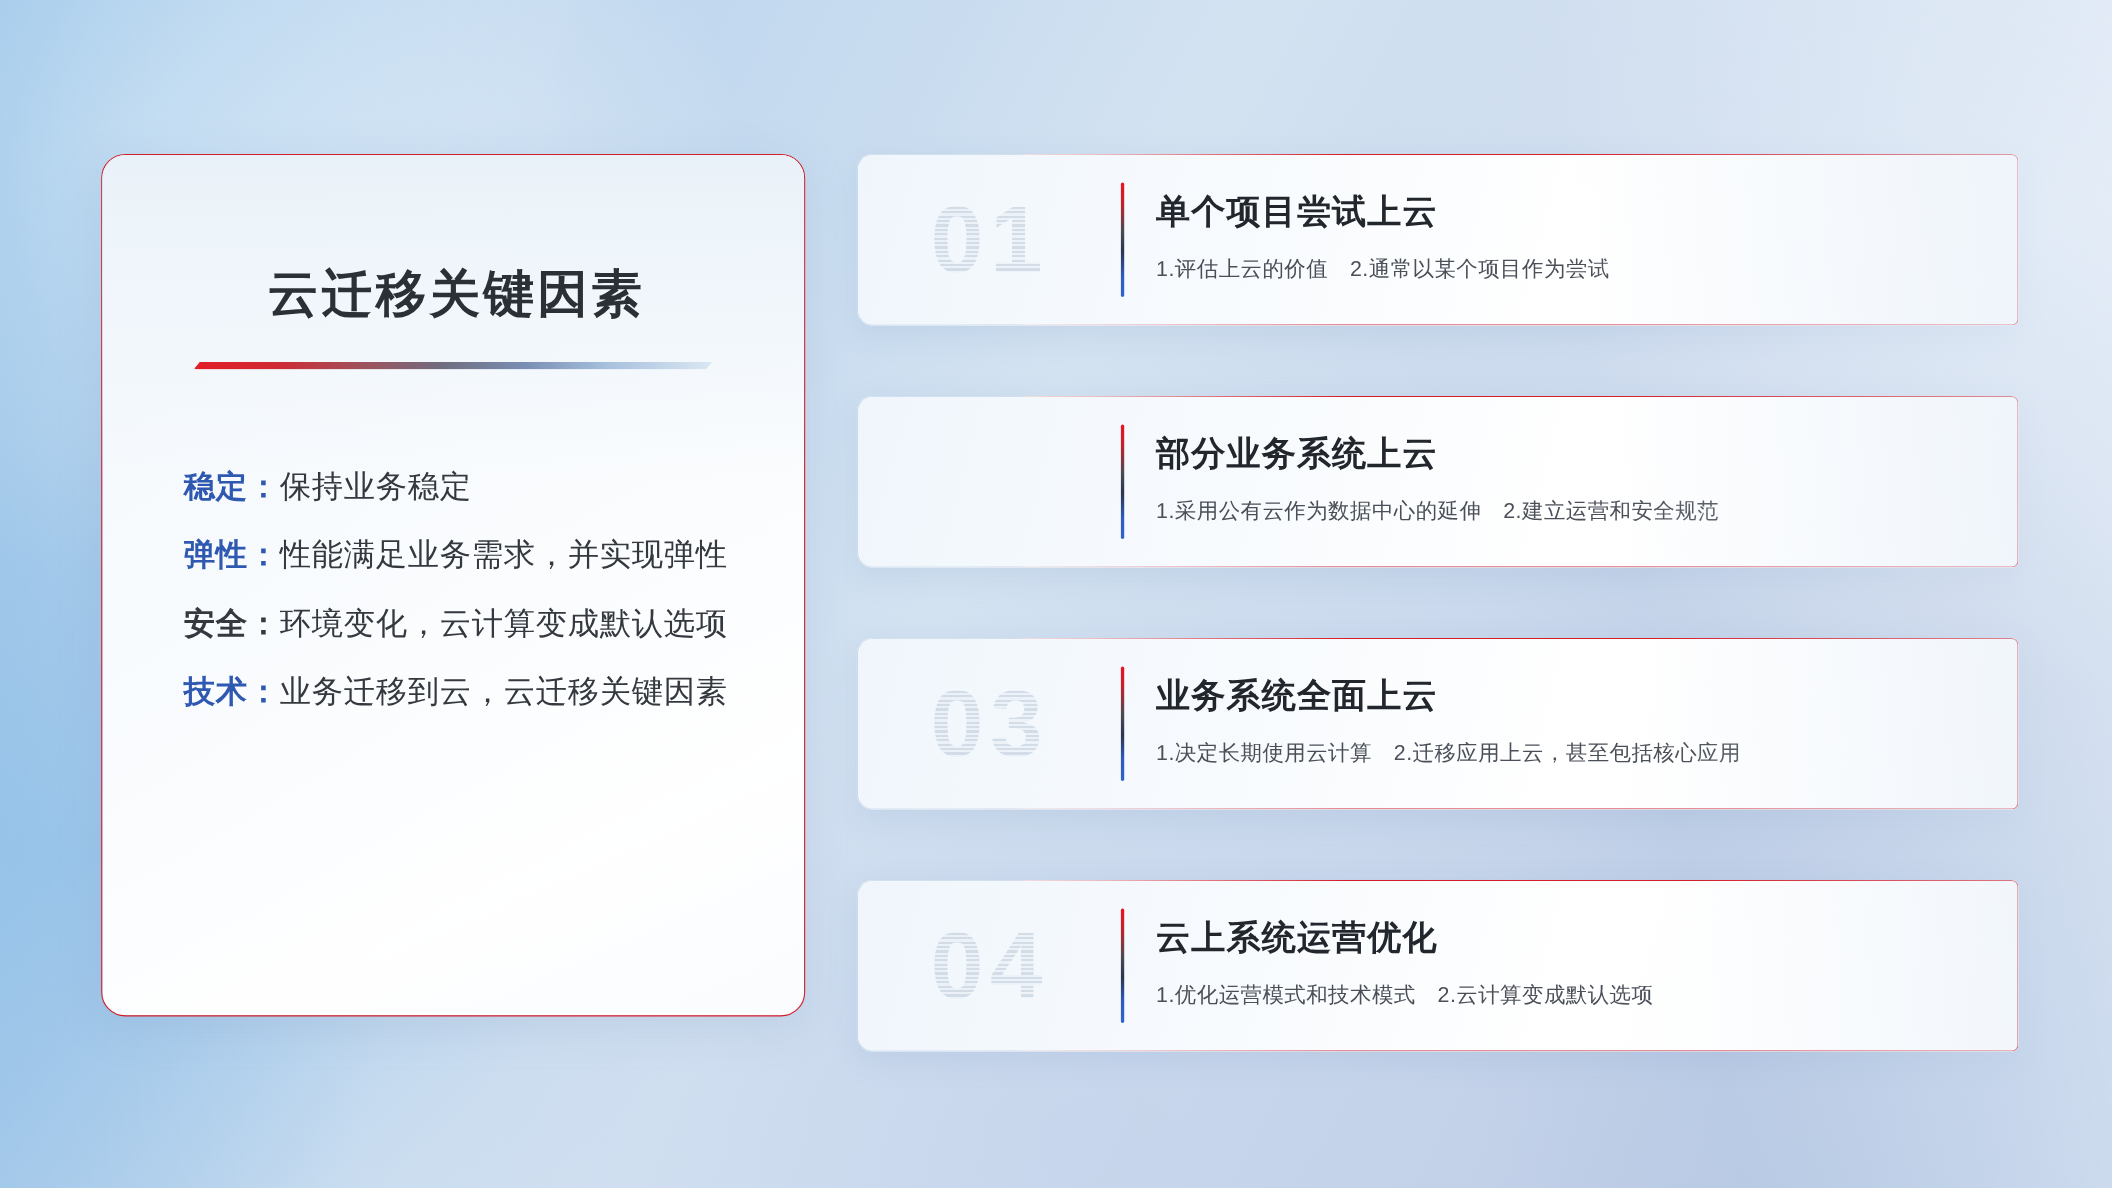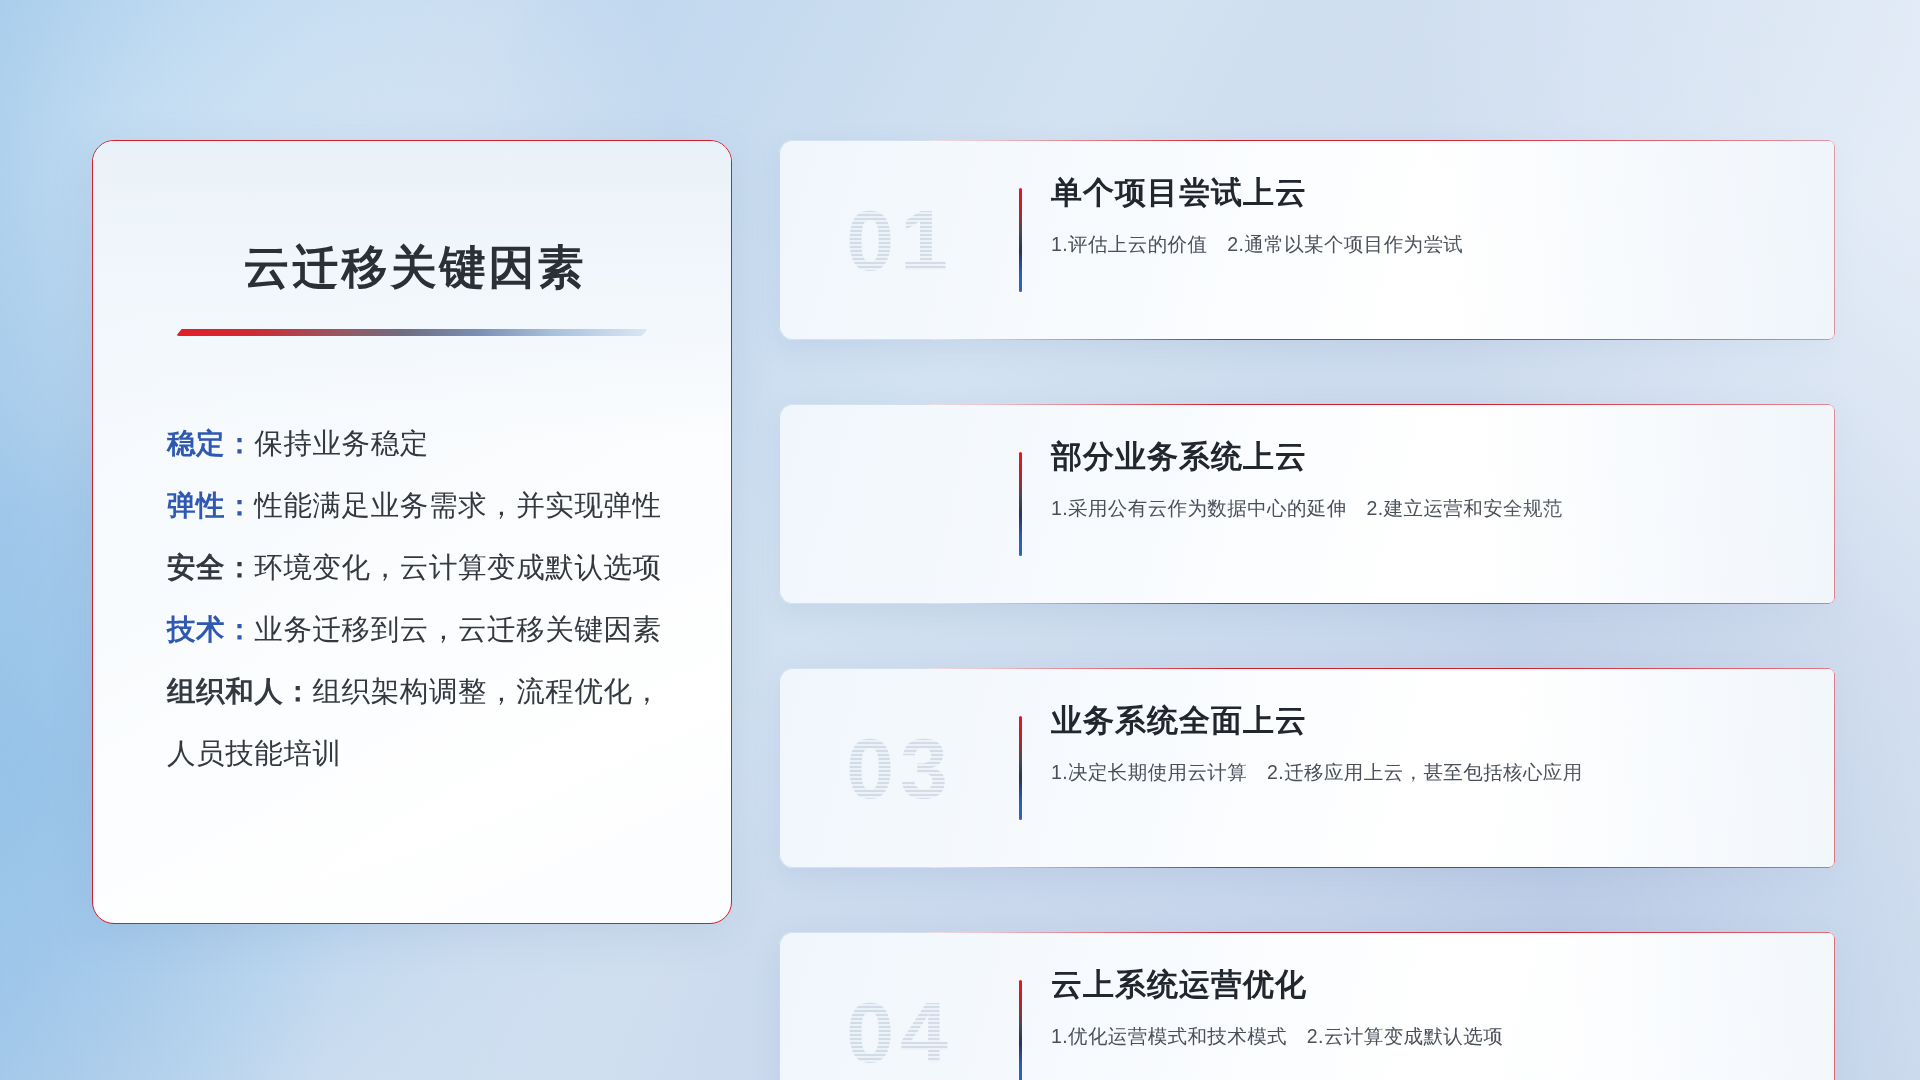--- a/index.html
+++ b/index.html
@@ -79,21 +79,21 @@
   .lp-key.plain{ color:#34383f; }
 
   
   .cards{
     position:absolute; left:779px; top:140px;
     width:1056px;
     display:flex; flex-direction:column; gap:64px;
   }
   .card{
     position:relative;
-    height:200px;
+    height:156px;
     border-radius:14px 6px 6px 14px;
     background:linear-gradient(105deg, rgba(241,247,252,.96) 0%, rgba(248,251,254,.97) 30%, #ffffff 62%, rgba(250,252,254,.98) 100%);
     box-shadow:0 8px 26px rgba(120,150,190,.16);
     overflow:hidden;
   }
   
   .card::before{
     content:"";
     position:absolute; inset:0;
     border:1.6px solid #d21d2a;
@@ -163,23 +163,20 @@
         </div>
 
         <div class="lp-item">
           <span class="lp-key plain">安全：</span><span class="lp-val">环境变化，云计算变成默认选项</span>
         </div>
 
         <div class="lp-item">
           <span class="lp-key accent">技术：</span><span class="lp-val">业务迁移到云，云迁移关键因素</span>
         </div>
 
-        <div class="lp-item wrap">
-          <span class="lp-key plain">组织和人：</span><span class="lp-val">组织架构调整，流程优化，人员技能培训</span>
-        </div>
 
       </div>
     </div>
   </section>
 
   <section class="cards">
 
     <article class="card">
       <div class="card-num">01</div>
       <div class="card-bar"></div>

